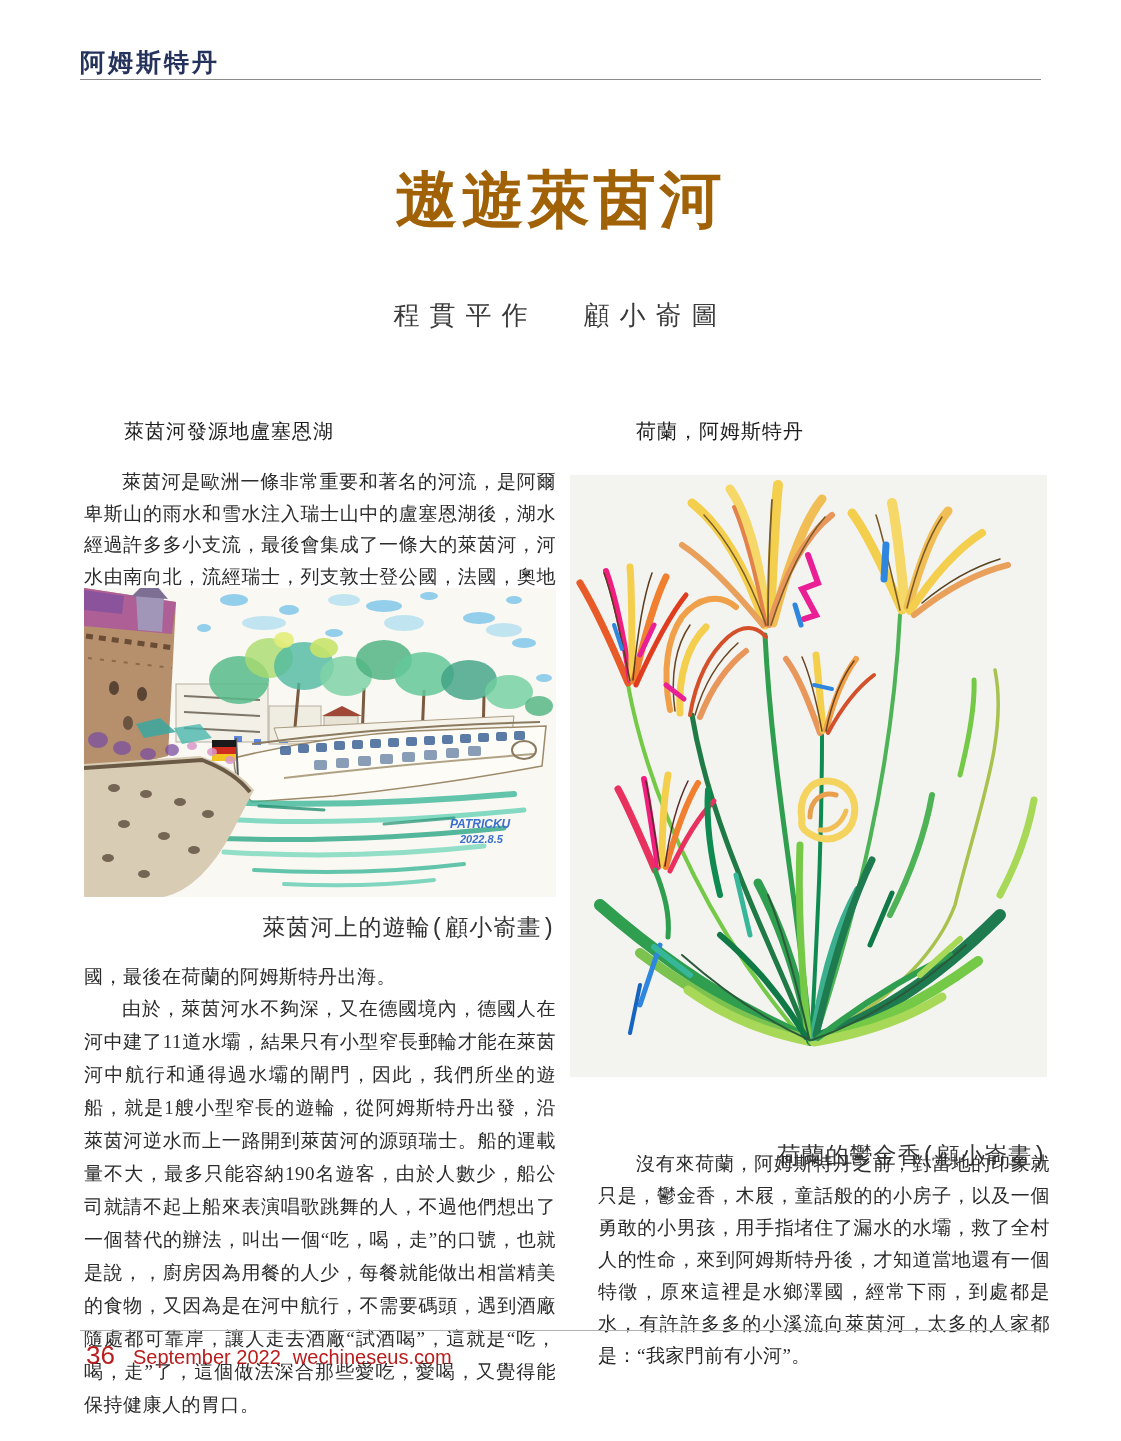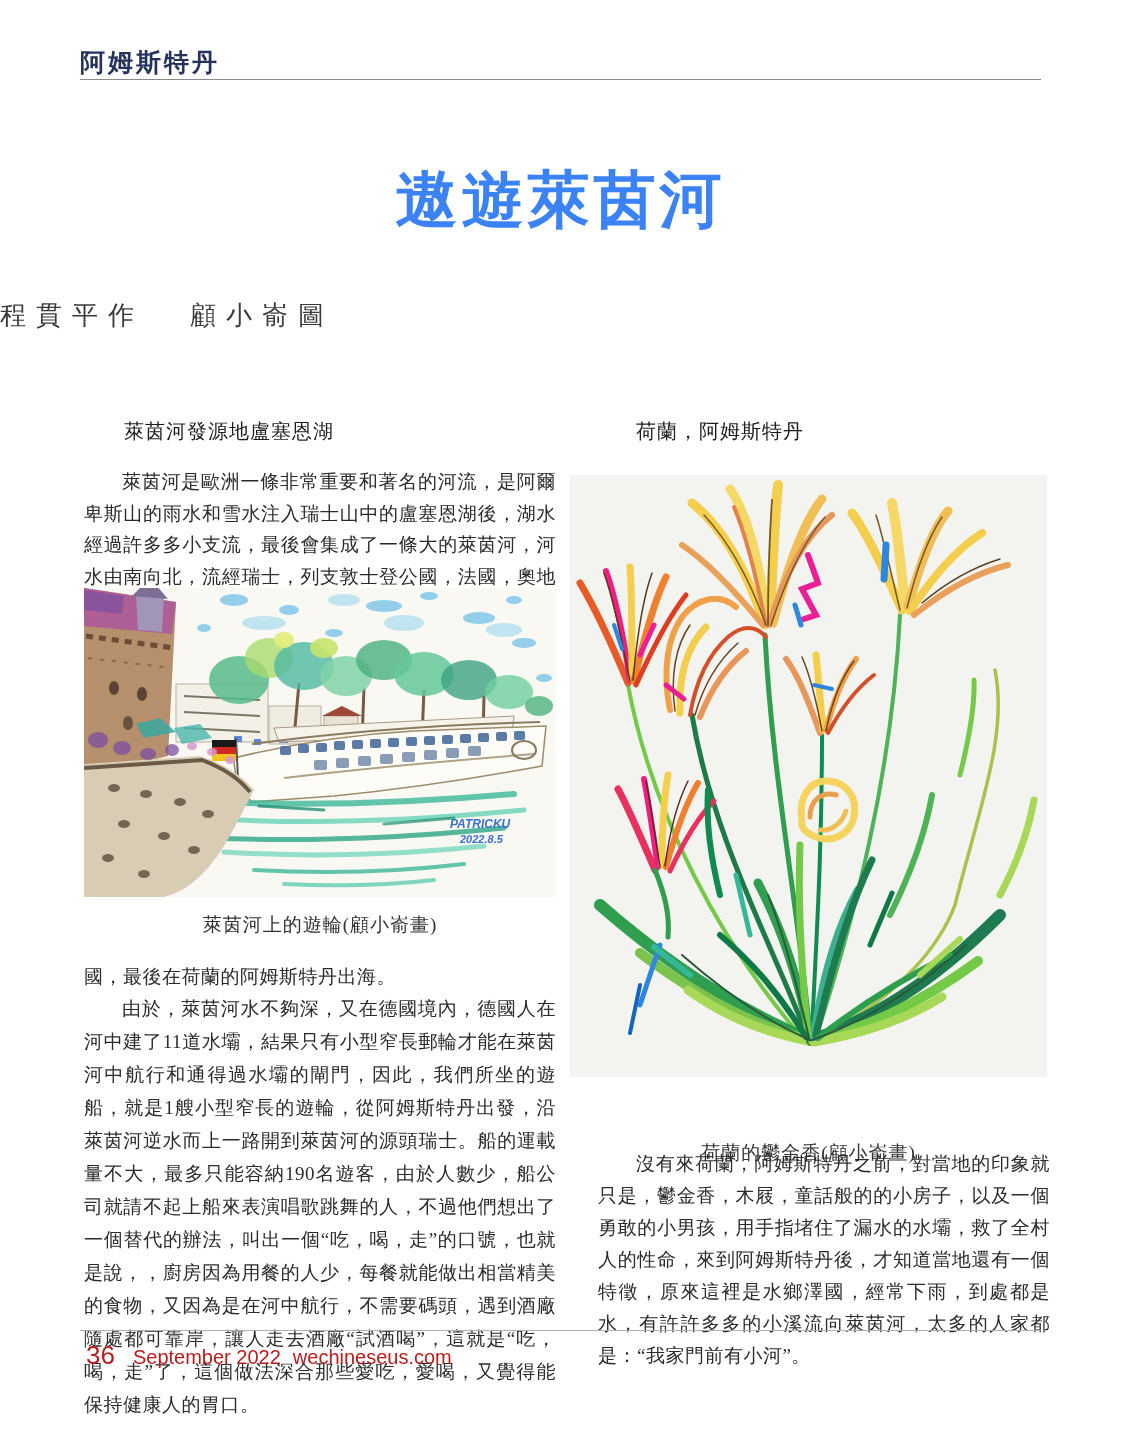--- a/index.html
+++ b/index.html
@@ -10,41 +10,41 @@
   }
   .section-label{
     position:absolute;left:80px;top:46px;
     font-family:"Liberation Serif","DejaVu Serif",serif;
     font-weight:bold;font-size:25px;letter-spacing:3px;color:#25335c;
   }
   .header-rule{position:absolute;left:80px;top:79px;width:961px;height:1px;background:#8a8a8a;}
   .article-title{
     position:absolute;left:0;top:158px;width:1121px;text-align:center;
     font-family:"Liberation Sans","DejaVu Sans",sans-serif;
-    font-weight:bold;font-size:62px;letter-spacing:4px;color:#3b82f6;
+    font-weight:bold;font-size:62px;letter-spacing:4px;color:#a16207;
   }
   .byline{
-    position:absolute;left:0;top:298px;width:1121px;
+    position:absolute;left:0;top:298px;width:1121px;text-align:center;
     font-size:26px;color:#3a3a3a;letter-spacing:10px;
   }
   .byline .gap{display:inline-block;width:46px;}
   .col-heading{
     position:absolute;
     font-family:"Liberation Sans","DejaVu Sans",sans-serif;
     font-weight:normal;font-size:20px;color:#1c1c1c;letter-spacing:1px;
   }
   .body-text{
     position:absolute;width:472px;
     font-size:19px;line-height:33px;text-align:justify;color:#2b2b2b;
     letter-spacing:0.5px;
   }
   .indent{text-indent:2em;}
   .caption{
-    position:absolute;text-align:center;
-    font-size:19px;color:#333;letter-spacing:1px;
+    position:absolute;text-align:right;
+    font-size:23px;color:#333;letter-spacing:1px;font-family:Liberation Mono, monospace;
   }
   .artwork{position:absolute;display:block;}
   .footer-rule{position:absolute;left:80px;top:1330px;width:961px;height:1px;background:#b0b0b0;}
   .footer{
     position:absolute;left:86px;top:1340px;
     font-family:"Liberation Sans","DejaVu Sans",sans-serif;color:#b91c1c;
   }
   .footer .page-num{font-size:26px;vertical-align:baseline;}
   .footer .issue{font-size:20px;margin-left:18px;}
   .footer .site{font-size:20px;margin-left:12px;}

